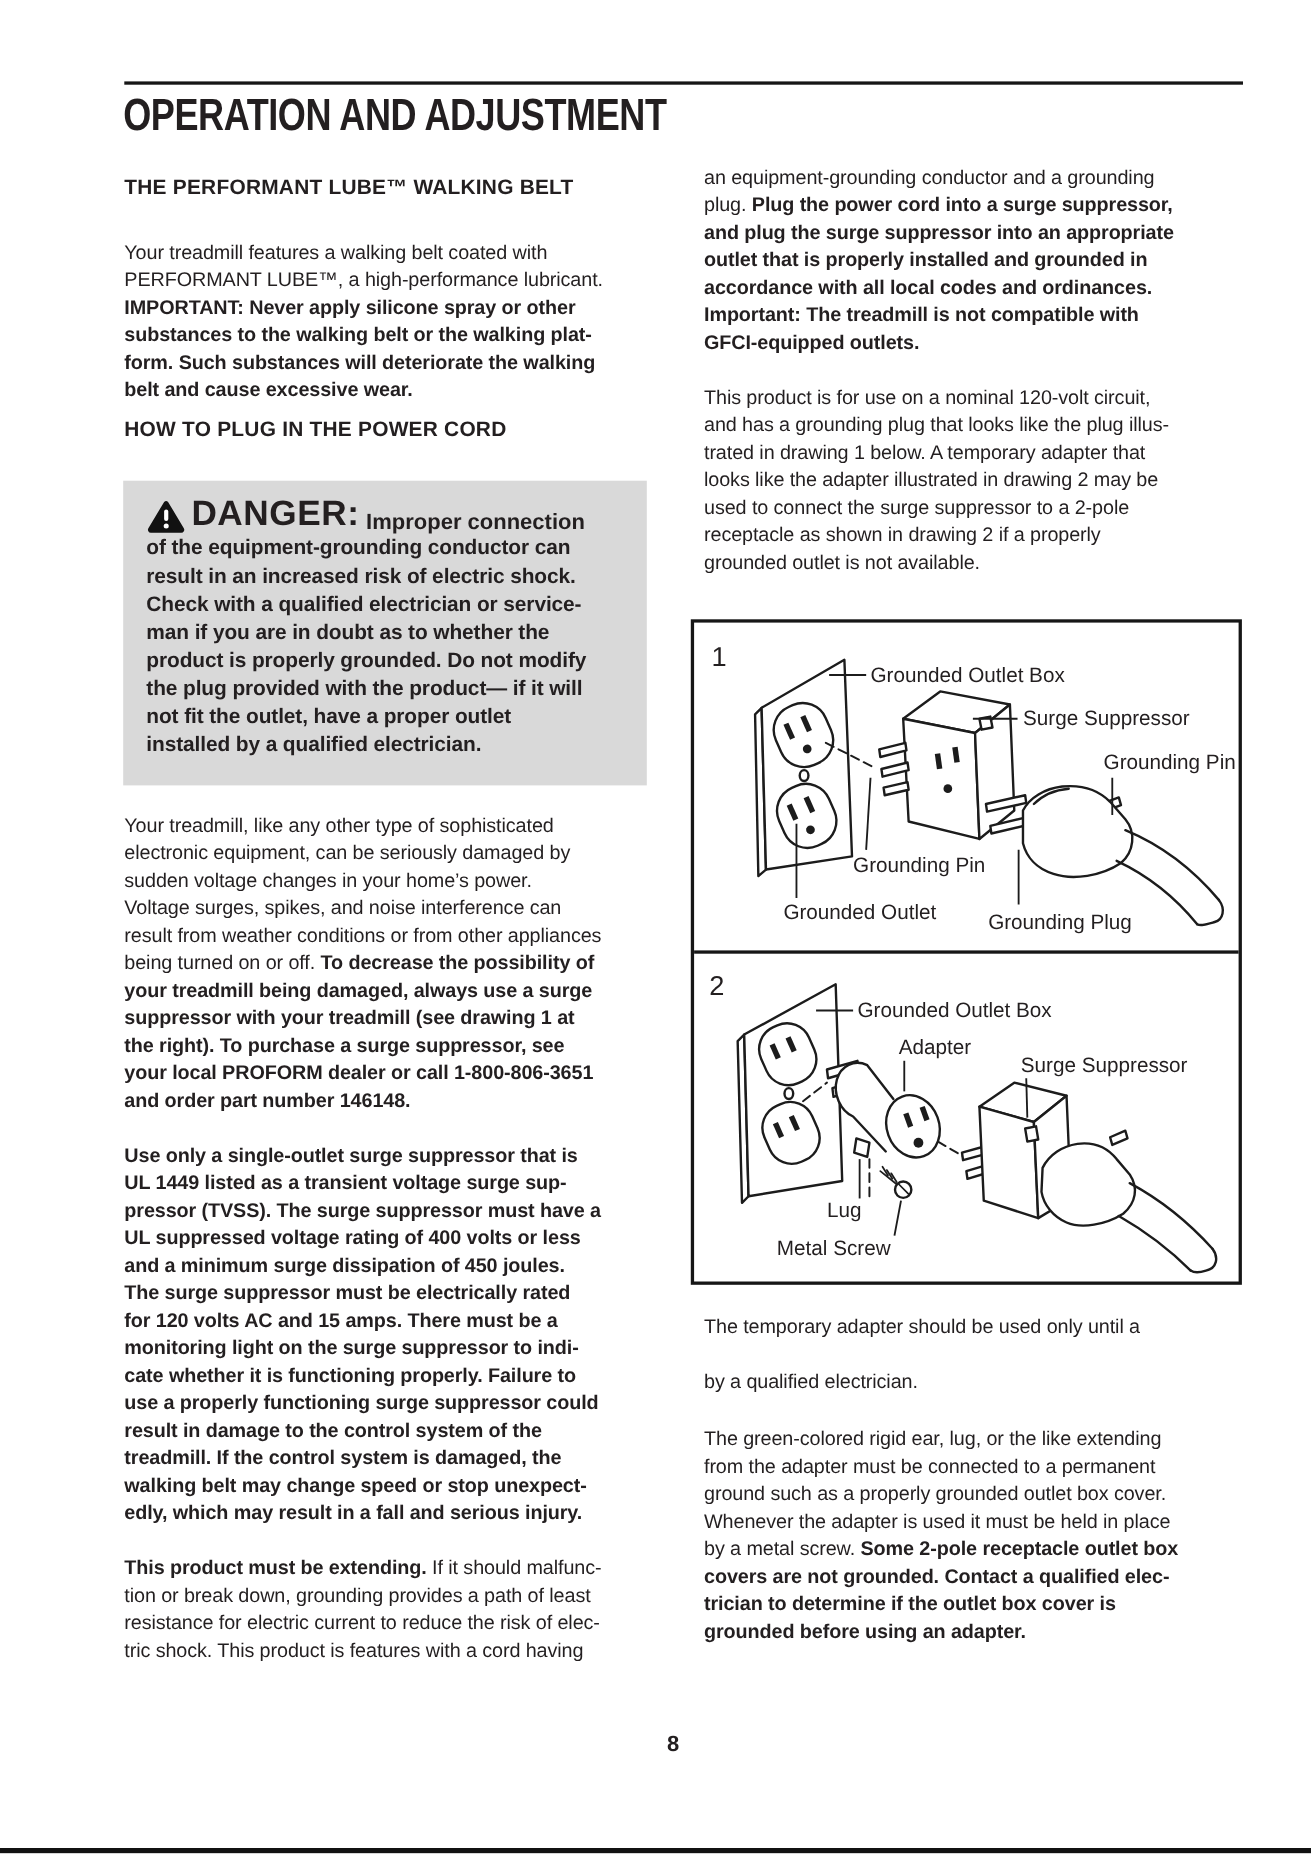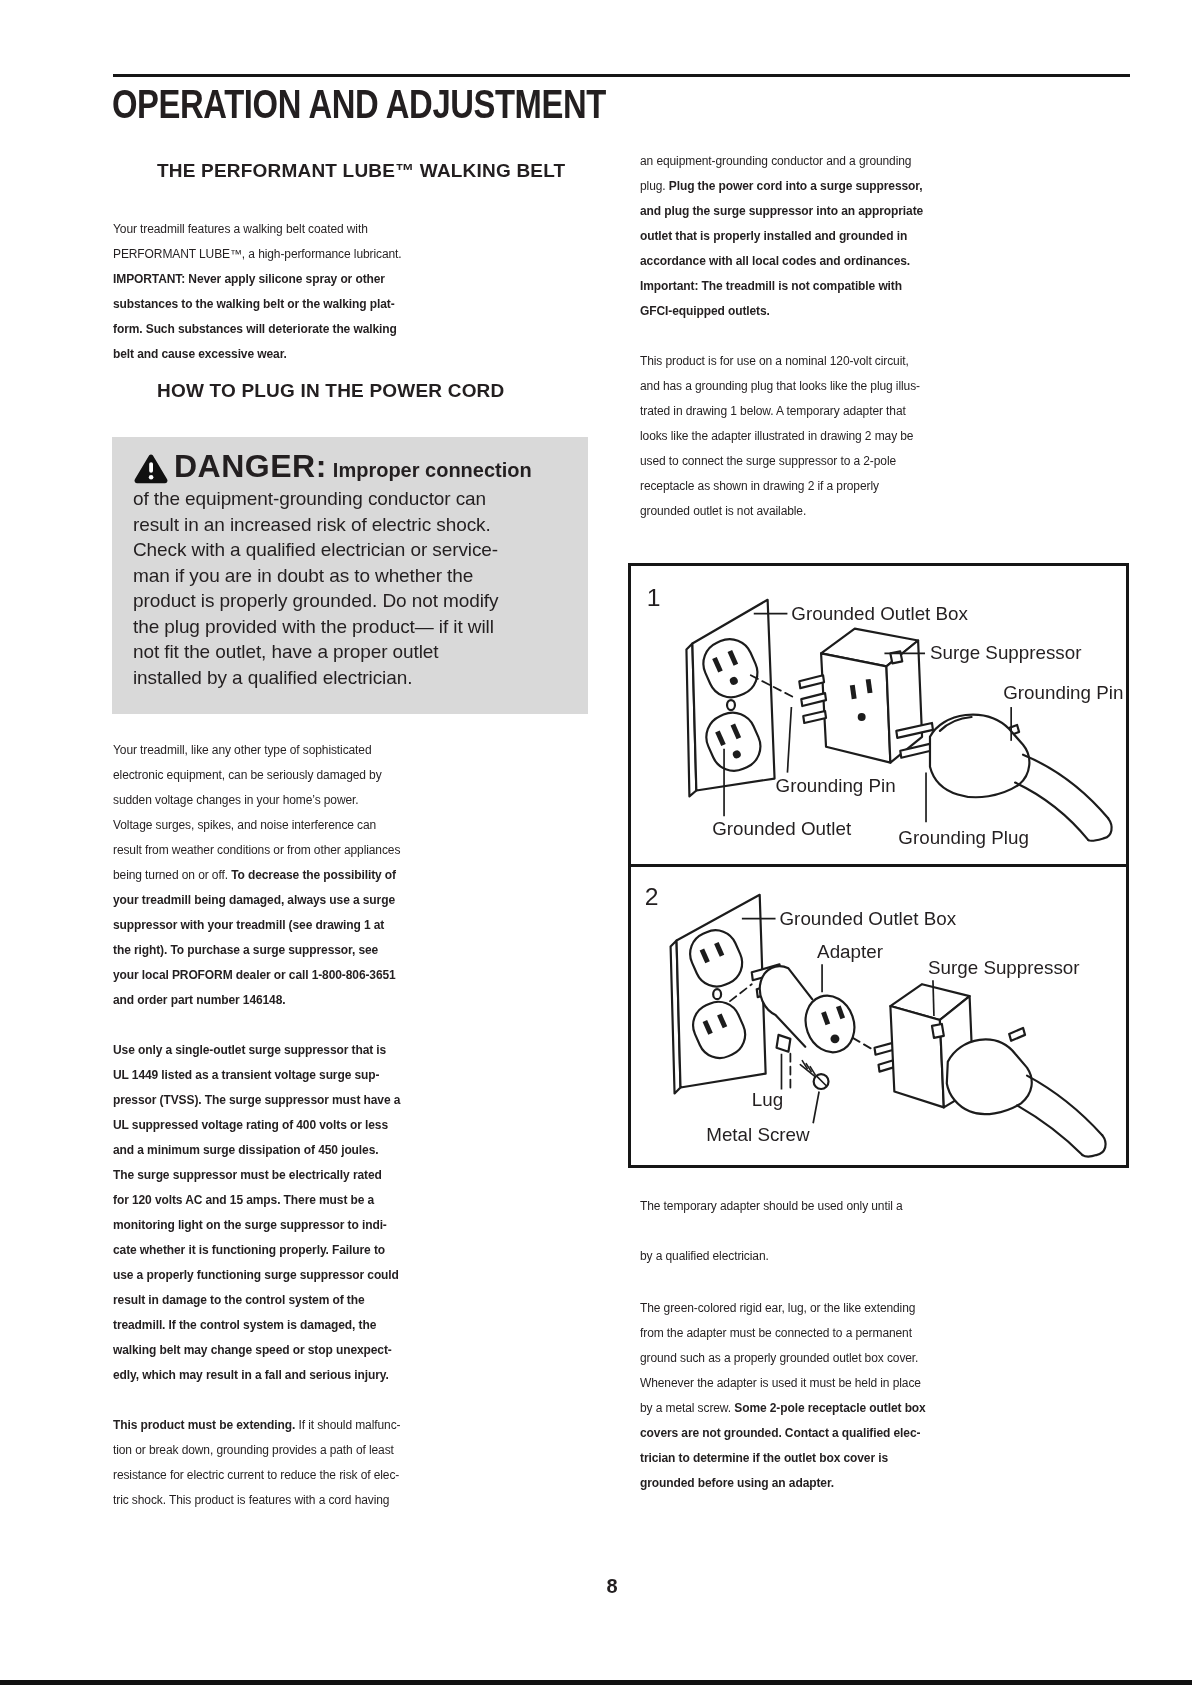--- a/index.html
+++ b/index.html
@@ -9,29 +9,29 @@
     background:#ffffff; overflow:hidden;
     font-family:"Liberation Sans", sans-serif;
     color:var(--text,#231f20);
   }
   .abs { position:absolute; margin:0; }
   .rule { background:#161616; }
   .title {
     font-size:41px; font-weight:bold; letter-spacing:-0.5px;
     transform:scaleX(0.8); transform-origin:left top; white-space:nowrap;
   }
-  .h2 { font-size:19px; font-weight:bold; letter-spacing:0.2px; white-space:nowrap;margin-left:44px; }
-  .body-text { font-size:12px; line-height:25px; letter-spacing:-0.1px; }
+  .h2 { font-size:19px; font-weight:bold; letter-spacing:0.2px; white-space:nowrap; }
+  .body-text { font-size:18px; line-height:25px; letter-spacing:-0.1px; }
   .body-text .b, .bold { font-weight:bold; }
   .danger-box { background:var(--danger_bg,#d9d9d9); padding:0 18px 0 21px; box-sizing:border-box; }
-  .danger-head { display:flex; align-items:center; padding-top:12px; }
+  .danger-head { display:flex; align-items:flex-end; padding-top:12px; }
   .danger-tri { flex:0 0 auto; margin-right:5px; position:relative; top:2px; }
   .danger-word { font-size:32px; font-weight:bold; letter-spacing:0.5px; line-height:34px; }
   .danger-intro { font-size:20px; font-weight:bold; margin-left:6px; position:relative; top:4px; }
-  .danger-body { margin:3px 0 0 0; font-size:19px; font-weight:normal; line-height:25.5px; letter-spacing:-0.1px; }
+  .danger-body { margin:3px 0 0 0; font-size:19px; font-weight:bold; line-height:25.5px; letter-spacing:-0.1px; }
   .figure { border:3px solid #161616; background:#fff; box-sizing:border-box; }
   .fig { display:block; width:100%; height:298px; }
   .fig2 { border-top:3px solid #161616; }
   .page-num { font-size:20px; font-weight:bold; text-align:center; }
   .bottom-edge { background:#111; }
 
   
   .g-art > * { fill:#ffffff; stroke:var(--line,#1c1c1c); stroke-width:2.2; stroke-linejoin:round; stroke-linecap:round; }
   .g-art .open { fill:none; }
   .g-art .fillb { fill:var(--line,#1c1c1c); stroke:none; }

